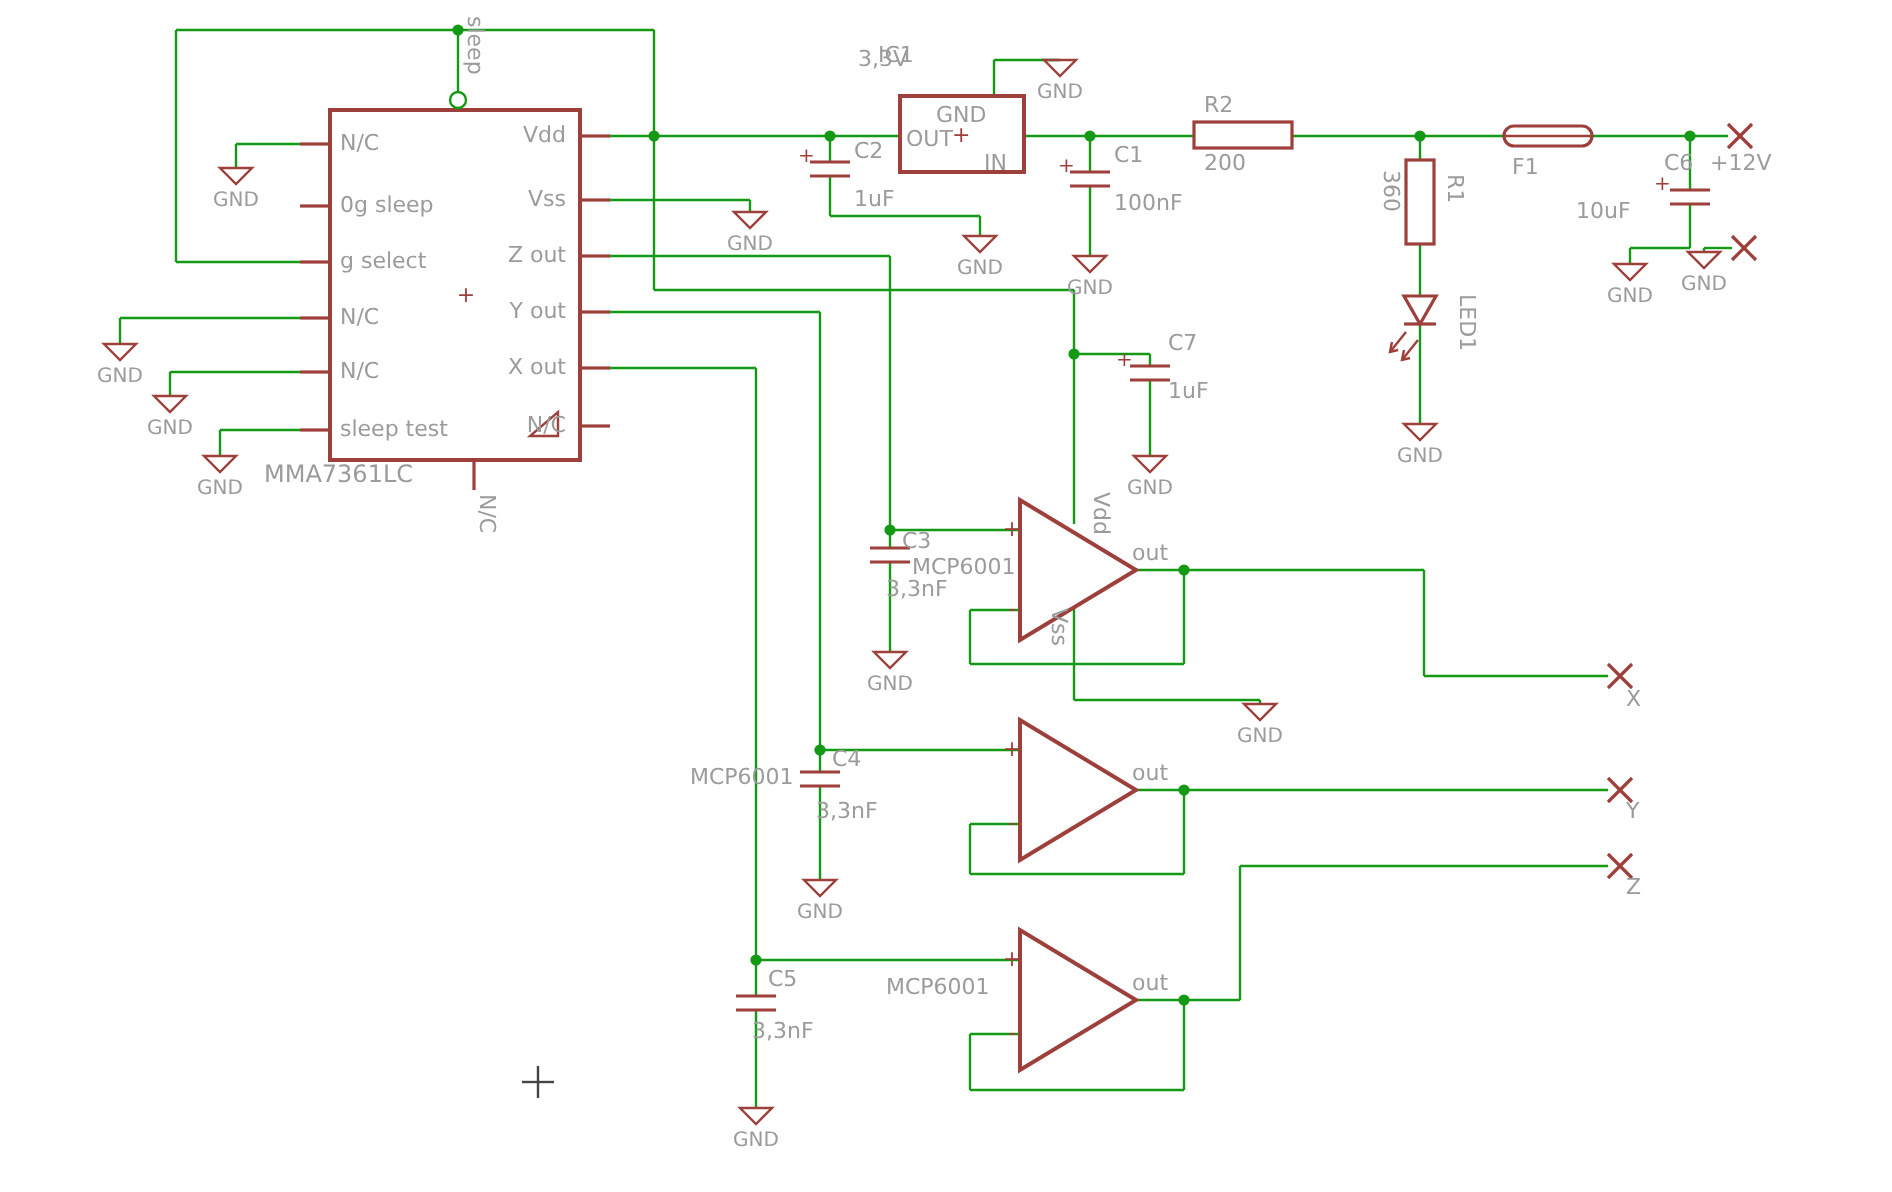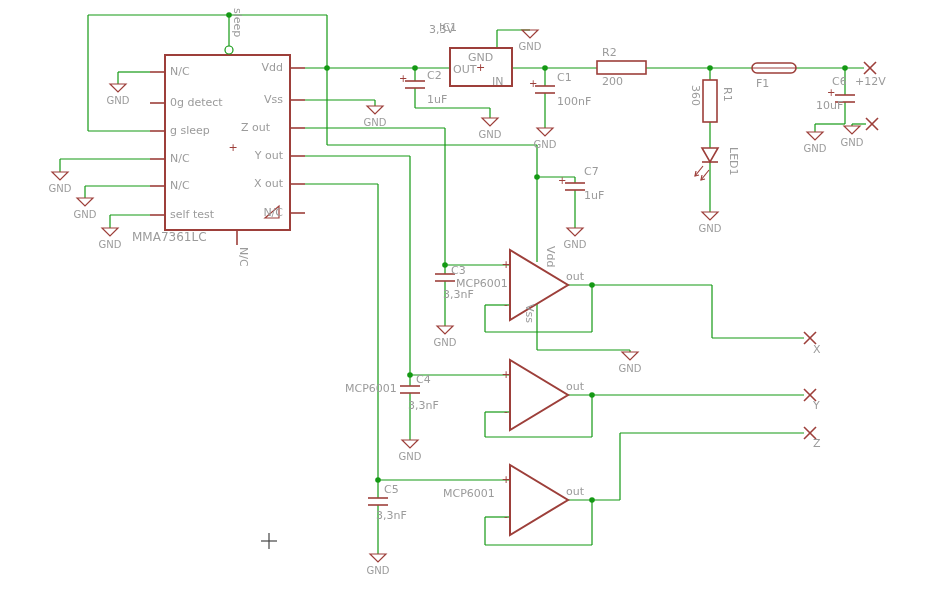--- a/index.html
+++ b/index.html
@@ -268,28 +268,28 @@
 
   <g>
     <line class="cur" x1="261" y1="541" x2="277" y2="541"></line>
     <line class="cur" x1="269" y1="533" x2="269" y2="549"></line>
   </g>
 </svg>
 
 <span class="lbl vert" style="left:243px;top:8px">sleep</span>
 <span class="lbl vert" style="left:249px;top:247px">N/C</span>
 <span class="lbl" style="left:170px;top:66px">N/C</span>
-<span class="lbl" style="left:170px;top:97px">0g detect</span>
-<span class="lbl" style="left:170px;top:125px">g sleep</span>
+<span class="lbl" style="left:170px;top:97px">0g sleep</span>
+<span class="lbl" style="left:170px;top:125px">g select</span>
 <span class="lbl" style="left:170px;top:153px">N/C</span>
 <span class="lbl" style="left:170px;top:180px">N/C</span>
-<span class="lbl" style="left:170px;top:209px">self test</span>
+<span class="lbl" style="left:170px;top:209px">sleep test</span>
 <span class="lbl ra" style="left:198px;top:62px">Vdd</span>
 <span class="lbl ra" style="left:198px;top:94px">Vss</span>
-<span class="lbl ra" style="left:185px;top:122px">Z out</span>
+<span class="lbl ra" style="left:198px;top:122px">Z out</span>
 <span class="lbl ra" style="left:198px;top:150px">Y out</span>
 <span class="lbl ra" style="left:198px;top:178px">X out</span>
 <span class="lbl ra" style="left:198px;top:207px">N/C</span>
 <span class="lbl big" style="left:132px;top:231px">MMA7361LC</span>
 <span class="lbl red ctrm" style="left:233px;top:148px">+</span>
 
 <span class="lbl" style="left:429px;top:24px">3,3V</span>
 <span class="lbl" style="left:439px;top:22px">IC1</span>
 <span class="lbl" style="left:468px;top:52px">GND</span>
 <span class="lbl" style="left:453px;top:64px">OUT</span>
@@ -306,21 +306,21 @@
 <span class="lbl" style="left:427px;top:70px">C2</span>
 <span class="lbl" style="left:427px;top:94px">1uF</span>
 <span class="lbl red sm" style="left:399px;top:73px">+</span>
 <span class="lbl" style="left:557px;top:72px">C1</span>
 <span class="lbl" style="left:557px;top:96px">100nF</span>
 <span class="lbl red sm" style="left:529px;top:78px">+</span>
 <span class="lbl" style="left:584px;top:166px">C7</span>
 <span class="lbl" style="left:584px;top:190px">1uF</span>
 <span class="lbl red sm" style="left:558px;top:175px">+</span>
 <span class="lbl" style="left:832px;top:76px">C6</span>
-<span class="lbl" style="left:816px;top:100px">10uF</span>
+<span class="lbl" style="left:788px;top:100px">10uF</span>
 <span class="lbl red sm" style="left:827px;top:87px">+</span>
 <span class="lbl" style="left:451px;top:265px">C3</span>
 <span class="lbl" style="left:443px;top:289px">3,3nF</span>
 <span class="lbl" style="left:416px;top:374px">C4</span>
 <span class="lbl" style="left:408px;top:400px">3,3nF</span>
 <span class="lbl" style="left:384px;top:484px">C5</span>
 <span class="lbl" style="left:376px;top:510px">3,3nF</span>
 
 <span class="lbl" style="left:855px;top:76px">+12V</span>
 

